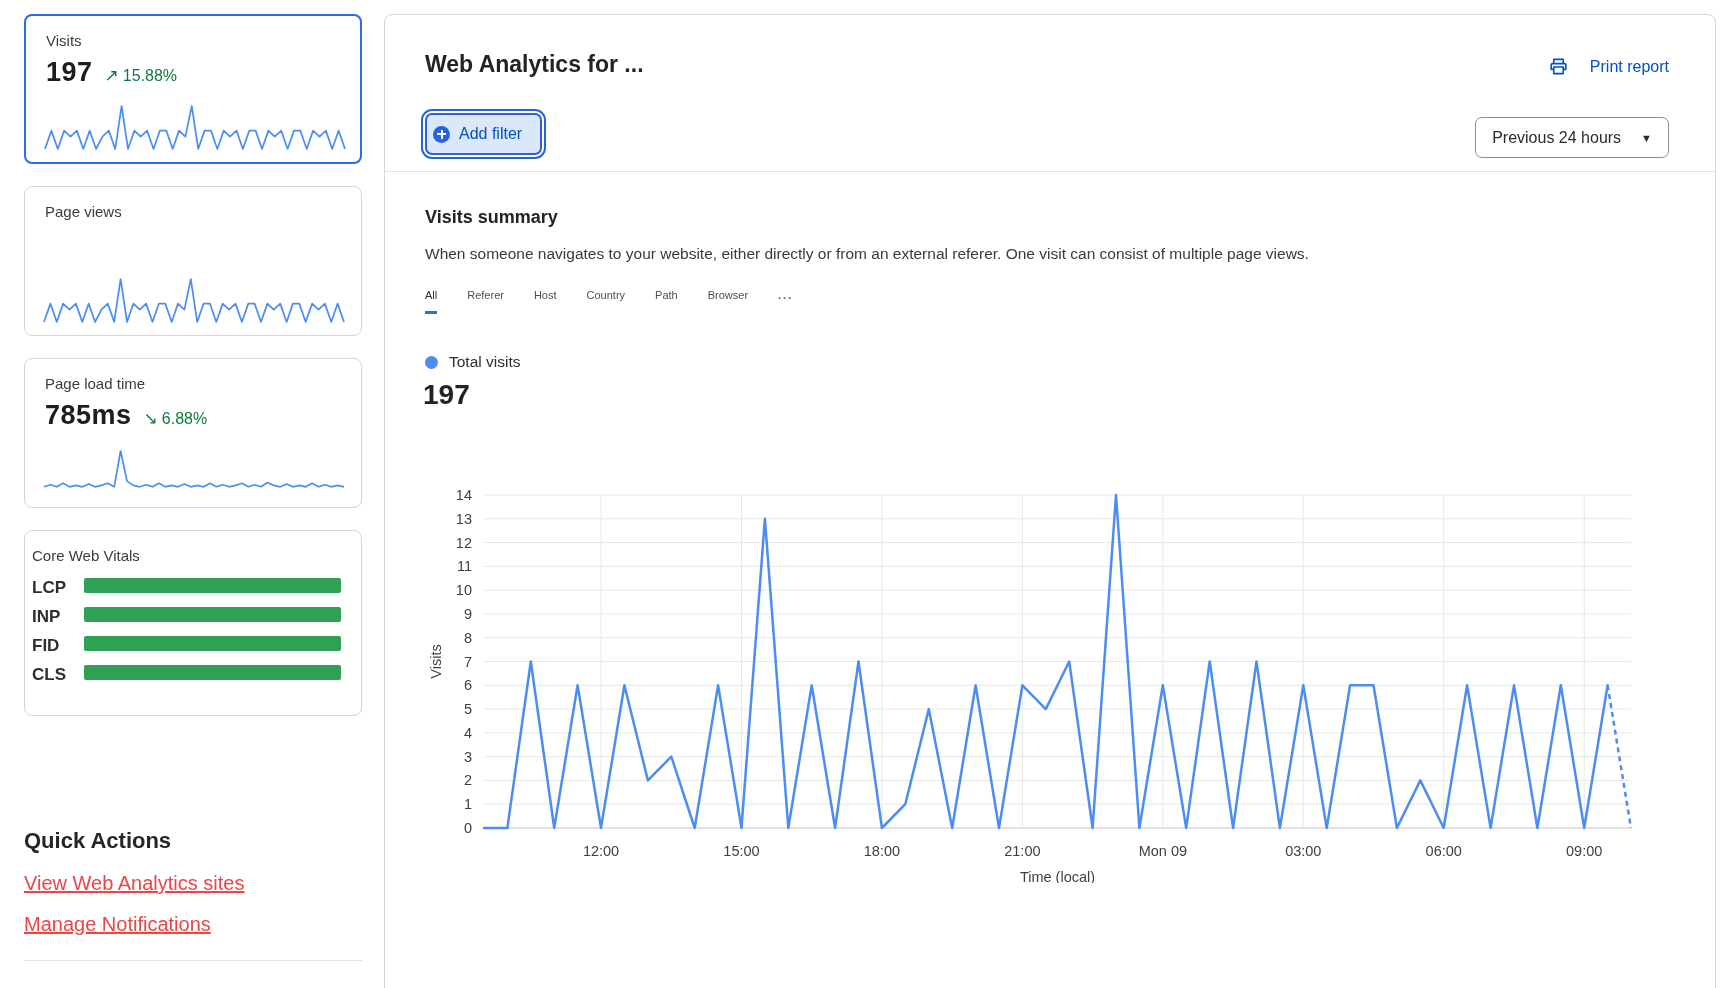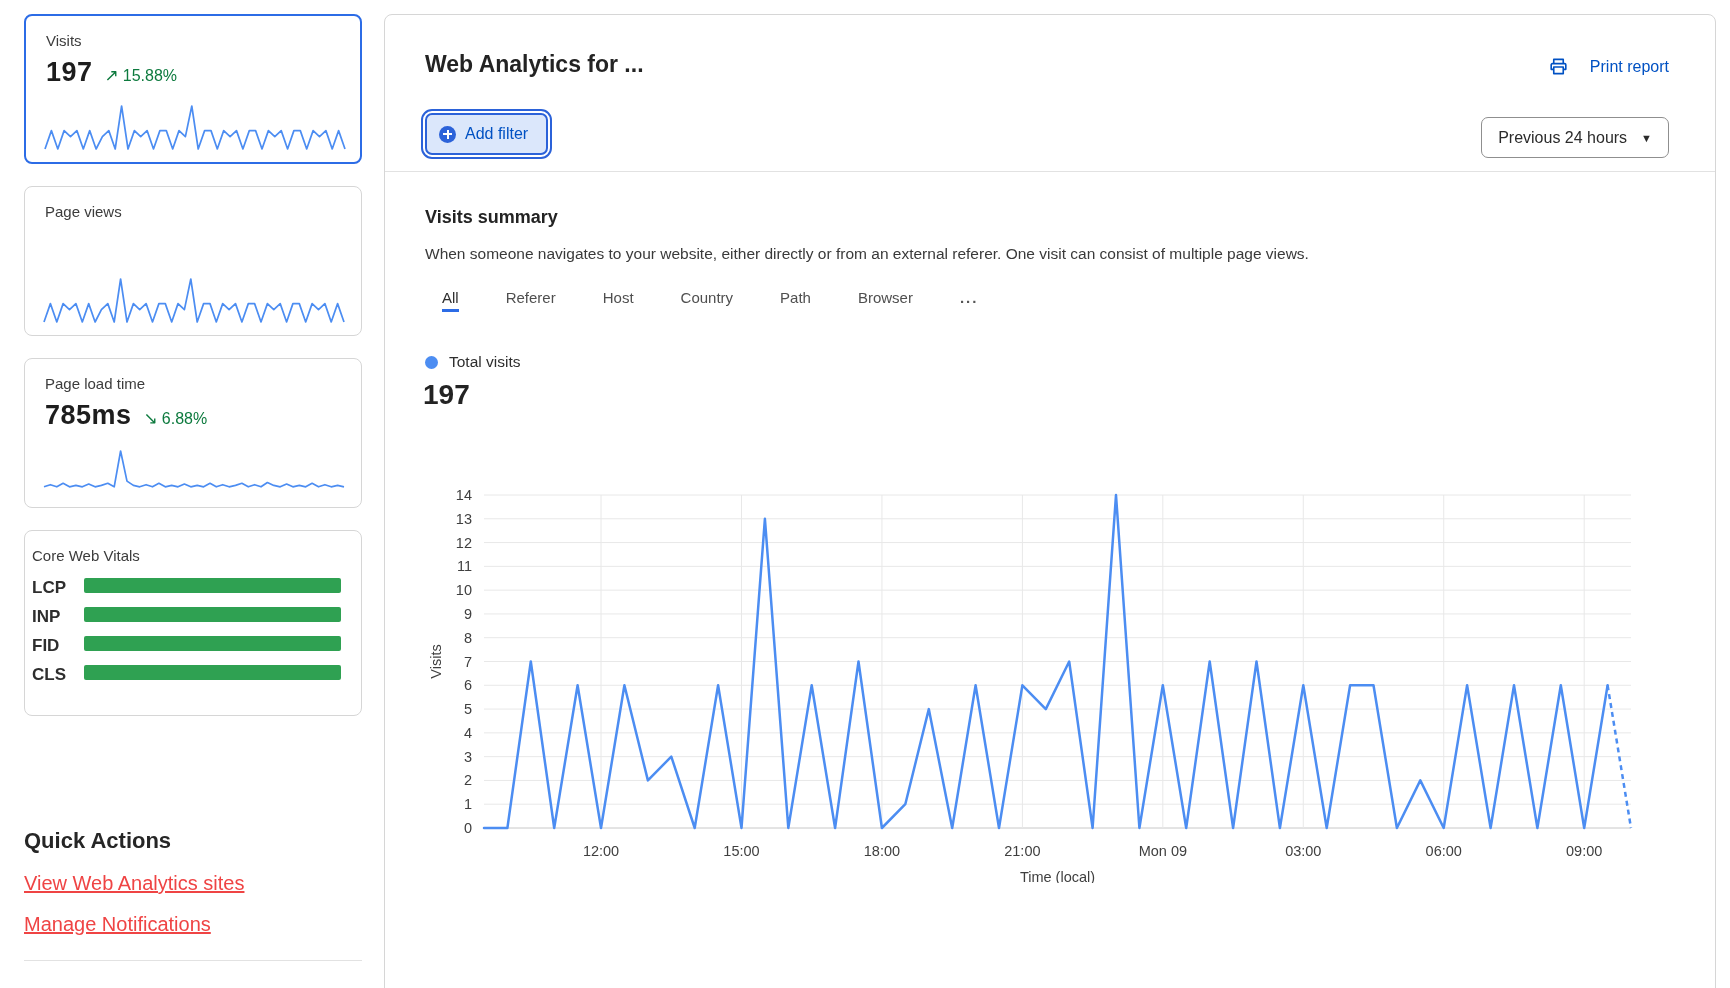--- a/index.html
+++ b/index.html
@@ -32,41 +32,41 @@
     text-decoration:underline; cursor:pointer; }
   .qa-divider { border:none; border-top:1px solid #e2e2e2; margin-top:24px; }
 
   
   .main { position:absolute; left:384px; top:14px; width:1332px; height:1000px;
     background:#fff; border:1px solid #d6d6d6; border-radius:8px; }
   .main-title { position:absolute; left:40px; top:36px; font-size:23px; font-weight:bold; }
   .print-btn { position:absolute; right:46px; top:42px; display:flex; align-items:center;
     gap:22px; color:#0051c3; font-size:16px; cursor:pointer; background:none; border:none; }
   .addfilter-btn { position:absolute; left:40px; top:98px; height:42px;
-    display:flex; align-items:center; gap:9px; padding:0 18px 0 12px;
+    display:flex; align-items:center; gap:9px; padding:0 18px 0 6px;
     background:#dbe7fb; color:#0051c3; font-size:16px;
     border:2px solid #2b62d9; border-radius:7px; outline:2px solid #2b62d9;
     outline-offset:2px; cursor:pointer; }
   .plus-ic { width:17px; height:17px; border-radius:50%; background:#2b62d9;
     position:relative; display:inline-block; }
   .plus-ic::before, .plus-ic::after { content:""; position:absolute; background:#fff; }
   .plus-ic::before { left:4px; right:4px; top:7.5px; height:2px; }
   .plus-ic::after  { top:4px; bottom:4px; left:7.5px; width:2px; }
   .range-btn { position:absolute; right:46px; top:102px; height:41px; min-width:184px;
     background:#fff; border:1px solid #8f8f8f; border-radius:7px; font-size:16px;
     color:#2b2b2b; padding:0 16px; cursor:pointer; display:flex; align-items:center;
-    gap:14px; justify-content:center; font-family:"Liberation Sans",sans-serif; }
+    gap:20px; justify-content:center; font-family:"Liberation Sans",sans-serif; }
   .caret { font-size:11px; color:#2b2b2b; }
   .main-divider { position:absolute; left:0; right:0; top:156px; border:none;
     border-top:1px solid #e2e2e2; }
 
   .sum-title { position:absolute; left:40px; top:192px; font-size:18px; font-weight:bold; }
   .sum-desc { position:absolute; left:40px; top:230px; font-size:15.5px; color:#3a3a3a; }
   .tabs { position:absolute; left:40px; top:274px; display:flex; gap:30px; }
-  .tab { font-size:15px; color:#4f4f4f; padding-bottom:3px; cursor:pointer;margin-left:17px; }
+  .tab { font-size:11px; color:#4f4f4f; padding-bottom:10px; cursor:pointer; }
   .tab.active { color:#2e2e2e; border-bottom:3px solid #2c6ce6; }
   .tab.more { letter-spacing:2px; font-weight:bold; color:#555; }
 
   .legend { position:absolute; left:40px; top:338px; display:flex; align-items:center;
     gap:11px; cursor:pointer; }
   .legend-dot { width:13px; height:13px; border-radius:50%; }
   .legend-label { font-size:15.5px; color:#2e2e2e; }
   .total-num { position:absolute; left:38px; top:364px; font-size:28px; font-weight:bold; }
 
   .chart-wrap { position:absolute; left:36px; top:466px; }

